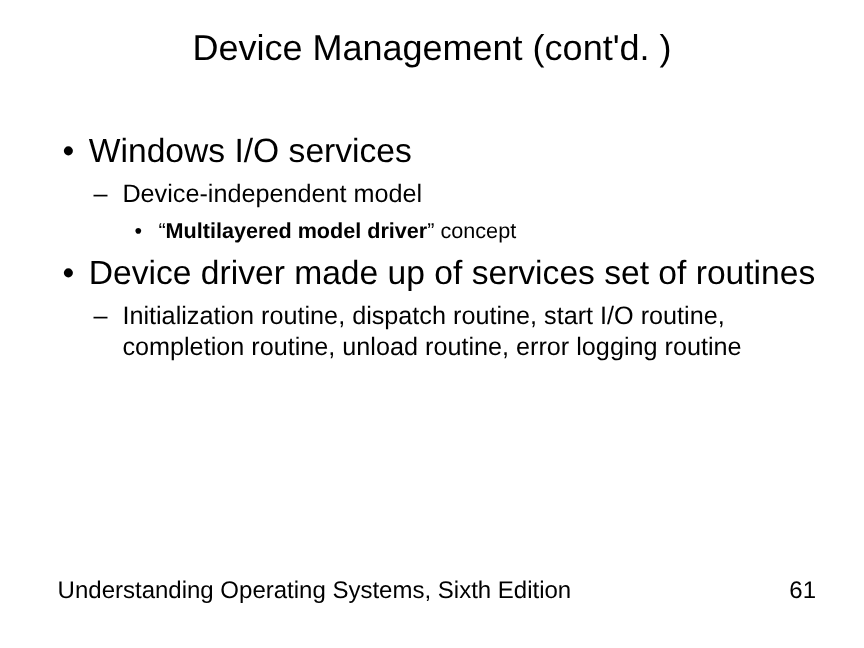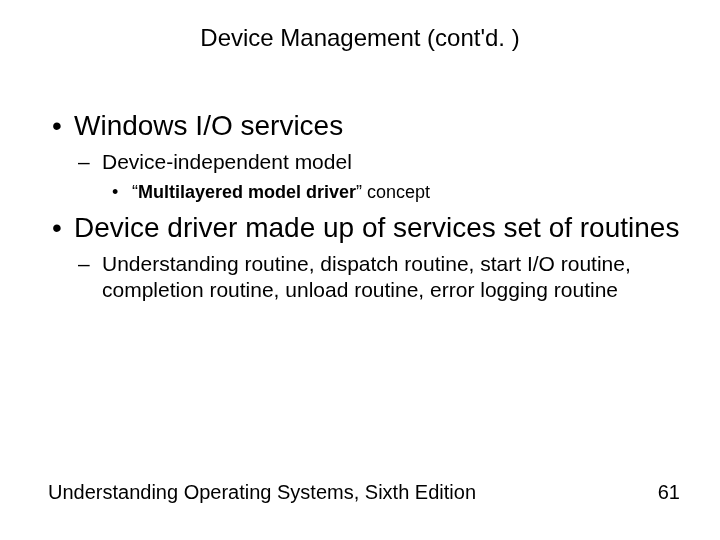--- a/index.html
+++ b/index.html
@@ -17,21 +17,21 @@
     width: 720px;
     height: 540px;
     box-sizing: border-box;
   }
   .title {
     position: absolute;
     top: 24px;
     left: 0;
     width: 720px;
     text-align: center;
-    font-size: 24px;
+    font-size: 30px;
     font-weight: 400;
   }
   .body {
     position: absolute;
     top: 108px;
     left: 48px;
     right: 40px;
     font-size: 24px;
     line-height: 1.25;
   }
@@ -99,20 +99,20 @@
     <div class="lvl1">Windows I/O services</div>
 
     <div class="lvl2">Device-independent model</div>
 
     <div class="lvl3">
       <span>“</span><span class="bold">Multilayered model driver</span><span>” concept</span>
     </div>
 
     <div class="lvl1">Device driver made up of services set of routines</div>
 
-    <div class="lvl2">Understanding routine, dispatch routine, start I/O routine, completion routine, unload routine, error logging routine</div>
+    <div class="lvl2">Initialization routine, dispatch routine, start I/O routine, completion routine, unload routine, error logging routine</div>
 
   </div>
 
   <div class="footer-left">Understanding Operating Systems, Sixth Edition</div>
   <div class="footer-right">61</div>
 
 </div>
 
 </body></html>

